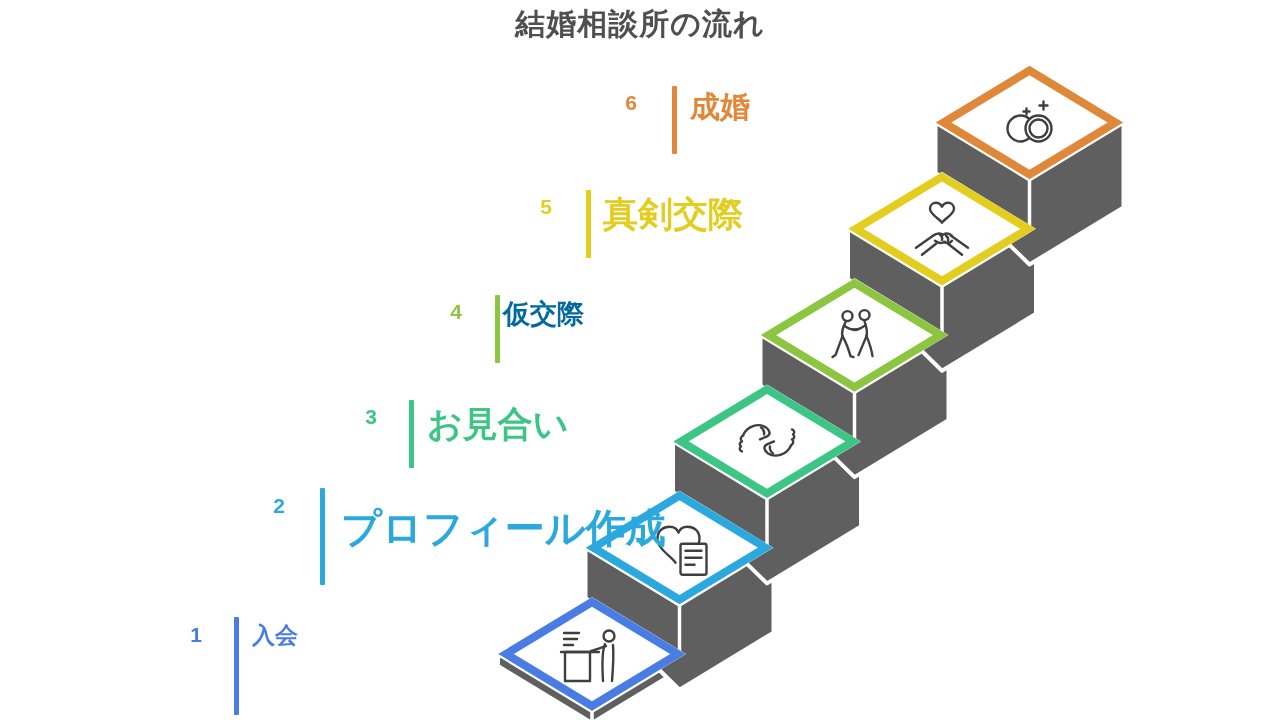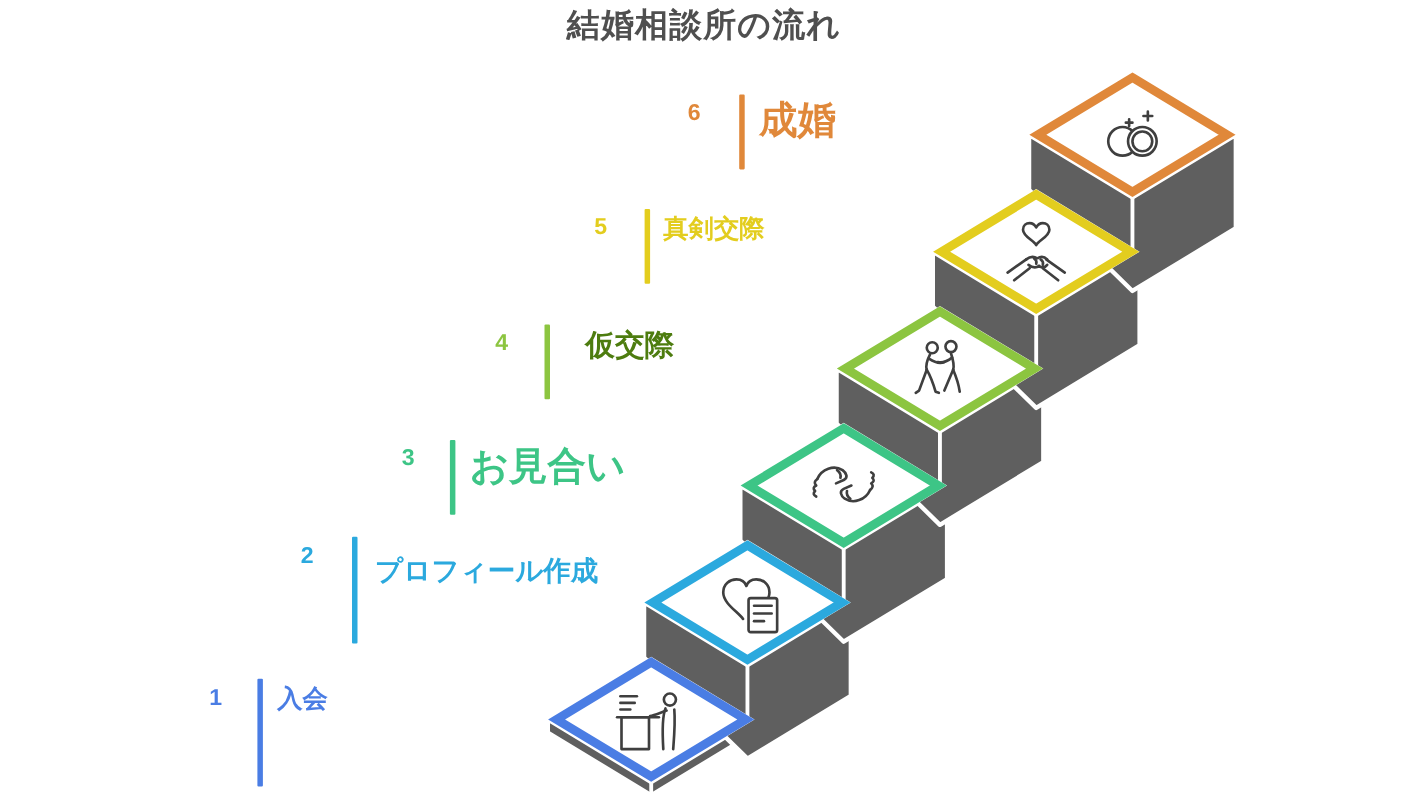--- a/index.html
+++ b/index.html
@@ -111,27 +111,27 @@
           <path d="M14,-21 L14,-13 M10,-17 L18,-17"></path>
         </g>
       </g>
     </svg>
   <div id="labels">
       <div class="step-num" style="left:158px;top:623px;color:#4a7de4">1</div>
       <div class="step-tick" style="left:234px;top:617px;height:98px;background:#4a7de4"></div>
       <div class="step-text" style="left:252px;top:622px;font-size:23px;color:#4a7de4">入会</div>
       <div class="step-num" style="left:241px;top:494px;color:#2ba9de">2</div>
       <div class="step-tick" style="left:320px;top:488px;height:97px;background:#2ba9de"></div>
-      <div class="step-text" style="left:341px;top:505px;font-size:25px;color:#2ba9de">プロフィール作成</div>
+      <div class="step-text" style="left:341px;top:505px;font-size:40px;color:#2ba9de">プロフィール作成</div>
       <div class="step-num" style="left:333px;top:405px;color:#3dc586">3</div>
       <div class="step-tick" style="left:409px;top:400px;height:68px;background:#3dc586"></div>
       <div class="step-text" style="left:427px;top:404px;font-size:35px;color:#3dc586">お見合い</div>
       <div class="step-num" style="left:418px;top:300px;color:#8cc540">4</div>
       <div class="step-tick" style="left:495px;top:295px;height:68px;background:#8cc540"></div>
-      <div class="step-text" style="left:532px;top:299px;font-size:27px;color:#4d7c0f">仮交際</div>
+      <div class="step-text" style="left:503px;top:299px;font-size:27px;color:#0369a1">仮交際</div>
       <div class="step-num" style="left:508px;top:195px;color:#e3cd1e">5</div>
       <div class="step-tick" style="left:586px;top:190px;height:68px;background:#e3cd1e"></div>
-      <div class="step-text" style="left:603px;top:194px;font-size:23px;color:#e3cd1e">真剣交際</div>
+      <div class="step-text" style="left:603px;top:194px;font-size:35px;color:#e3cd1e">真剣交際</div>
       <div class="step-num" style="left:593px;top:91px;color:#e0883a">6</div>
       <div class="step-tick" style="left:672px;top:86px;height:68px;background:#e0883a"></div>
-      <div class="step-text" style="left:690px;top:90px;font-size:35px;color:#e0883a">成婚</div>
+      <div class="step-text" style="left:690px;top:90px;font-size:30px;color:#e0883a">成婚</div>
     </div>
 </div>
 
 </body></html>

